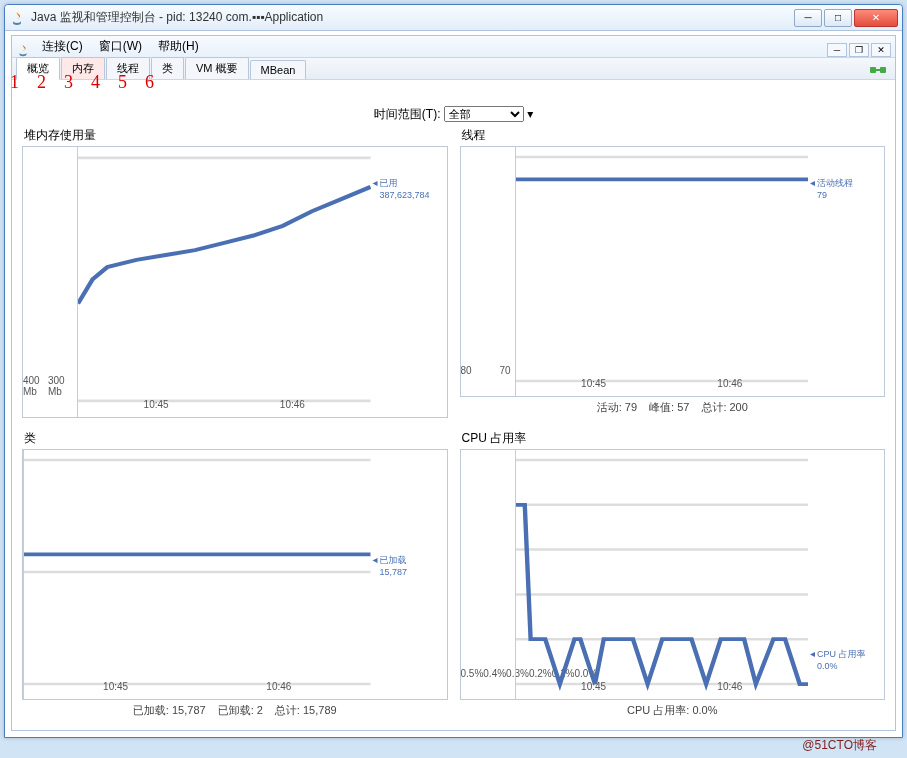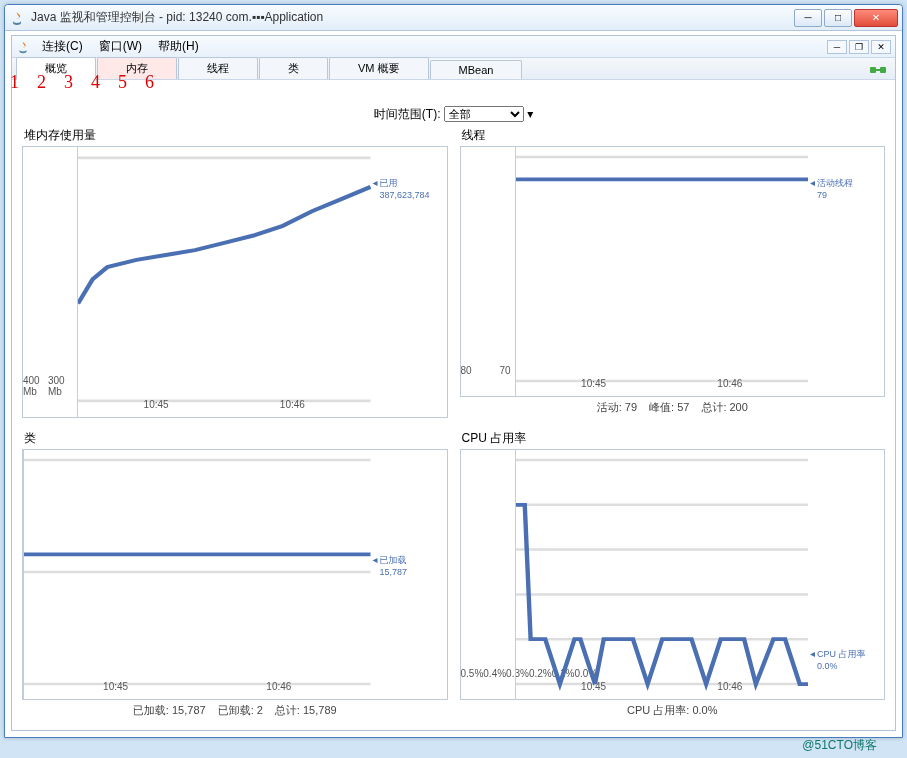--- a/index.html
+++ b/index.html
@@ -5,27 +5,27 @@
 * { box-sizing: border-box; margin: 0; padding: 0; }
 body { font-family: "Microsoft YaHei", sans-serif; font-size: 12px; background: #d0e4f5; width: 907px; height: 758px; overflow: hidden; position: relative; }
 .outer-window { position: absolute; left: 4px; top: 4px; right: 4px; bottom: 20px; background: #fff; border: 1px solid #4a7cc1; border-radius: 4px 4px 0 0; box-shadow: 0 0 4px rgba(0,0,0,0.2); }
 .titlebar { height: 26px; background: linear-gradient(#f7fbff,#e3eef9); border-bottom: 1px solid #b0c4de; display: flex; align-items: center; padding: 0 4px; border-radius: 4px 4px 0 0; }
 .titlebar .java-icon { width: 16px; height: 16px; margin-right: 6px; }
 .titlebar .title { flex: 1; color: #333; }
 .win-btns { display: flex; gap: 2px; }
 .win-btn { width: 28px; height: 18px; border: 1px solid #8fa9c9; border-radius: 2px; background: linear-gradient(#fdfeff,#dce9f7); display: flex; align-items: center; justify-content: center; font-size: 10px; cursor: pointer; }
 .win-btn.close { background: linear-gradient(#ff8b7a,#e14d3a); border-color: #b33; color: #fff; width: 44px; }
 .inner-window { position: absolute; left: 6px; top: 30px; right: 6px; bottom: 6px; background: #fff; border: 1px solid #b0c4de; }
-.menubar { height: 22px; background: linear-gradient(#f7fbff,#e8f0fa); border-bottom: 1px solid #c9d7e8; display: flex; align-items: center; padding: 0 4px; }
+.menubar { height: 22px; background: linear-gradient(#f7fbff,#e8f0fa); border-bottom: 1px solid #c9d7e8; display: flex; align-items: flex-end; padding: 0 4px; }
 .menubar .java-icon { width: 14px; height: 14px; margin-right: 4px; }
 .menu-item { padding: 2px 8px; cursor: pointer; }
 .inner-win-btns { margin-left: auto; display: flex; gap: 2px; }
 .inner-win-btn { width: 20px; height: 14px; border: 1px solid #b0c4de; background: #f5f9fd; display: flex; align-items: center; justify-content: center; font-size: 9px; cursor: pointer; }
 .tabbar { height: 22px; background: linear-gradient(#f5f8fb,#e6edf5); border-bottom: 1px solid #c9d7e8; display: flex; align-items: flex-end; padding: 0 4px; }
-.tab { padding: 3px 28px; border: 1px solid #b8c8da; border-bottom: none; background: #f3f6fa; margin-right: 1px; cursor: pointer; font-size: 11px; border-radius: 2px 2px 0 0; }
+.tab { padding: 3px 10px; border: 1px solid #b8c8da; border-bottom: none; background: #f3f6fa; margin-right: 1px; cursor: pointer; font-size: 11px; border-radius: 2px 2px 0 0; }
 .tab.active { background: #fff; border-bottom: 1px solid #fff; position: relative; top: 1px; }
 .tab.mem { background: #ffe8e8; text-align: center; }
 .status-icon { margin-left: auto; width: 18px; height: 12px; margin-bottom: 3px; margin-right: 4px; }
 .annotations { position: absolute; left: 10px; top: 72px; color: #d00; font-family: "Comic Sans MS", cursive; font-size: 18px; pointer-events: none; display: flex; gap: 18px; }
 .content { position: absolute; left: 0; top: 44px; right: 0; bottom: 0; padding: 8px 10px; background: #fff; }
 .time-range { text-align: center; margin-bottom: 4px; margin-top: 18px; }
 .time-range select { width: 80px; font-size: 11px; }
 .charts-grid { display: grid; grid-template-columns: 1fr 1fr; grid-template-rows: 1fr 1fr; gap: 12px; height: calc(100% - 40px); }
 .chart-box { display: flex; flex-direction: column; }
 .chart-title { font-size: 12px; margin-bottom: 2px; padding-left: 2px; }
@@ -36,21 +36,21 @@
 .grid-line { stroke: #ddd; stroke-width: 1; }
 .data-line { stroke: #4a6fb3; stroke-width: 1.5; fill: none; }
 .xaxis { position: absolute; left: 0; right: 0; bottom: 2px; height: 16px; display: flex; justify-content: space-around; font-size: 10px; color: #555; padding: 0 10px; }
 .legend { width: 76px; display: flex; flex-direction: column; justify-content: flex-start; padding: 4px 2px; font-size: 9px; color: #4a6fb3; }
 .legend .lg-row { display: flex; align-items: flex-start; gap: 2px; margin-top: 26px; }
 .legend .lg-row.lower { margin-top: 100px; }
 .legend .lg-row.cpu { margin-top: auto; margin-bottom: 24px; }
 .legend .marker { color: #4a6fb3; font-size: 10px; }
 .stats-row { font-size: 11px; color: #444; text-align: center; padding: 3px 0; }
 .stats-row span { margin: 0 6px; }
-.watermark { position: absolute; right: 30px; bottom: 4px; color: #0f766e; font-size: 12px; }
+.watermark { position: absolute; right: 30px; bottom: 4px; color: #7f1d1d; font-size: 12px; }
 </style>
 </head>
 <body>
 
 <div class="outer-window">
   <div class="titlebar">
     <svg class="java-icon" viewBox="0 0 16 16">
         <path d="M4 11c0 1 2 2 4 2s4-1 4-2v2c0 1-2 2-4 2s-4-1-4-2z" fill="#5382a1"></path>
         <path d="M8 2c-1 2 2 3 2 5s-2 2-2 2 3-1 3-3-3-2-3-4z" fill="#e76f00"></path>
       </svg>

